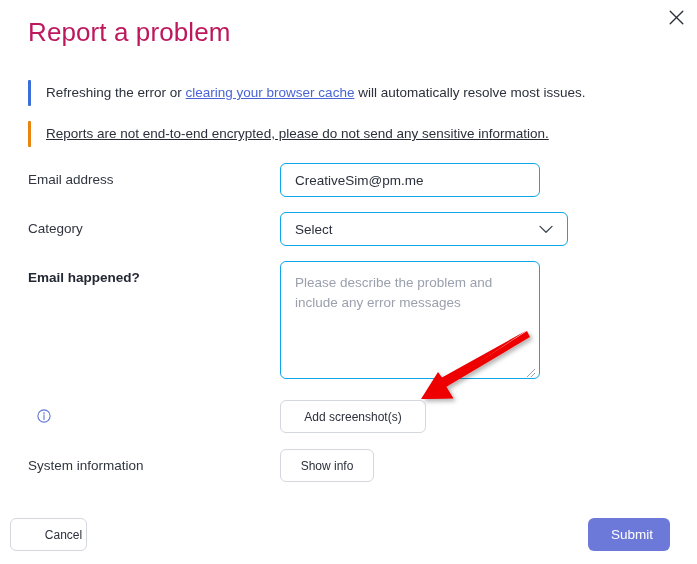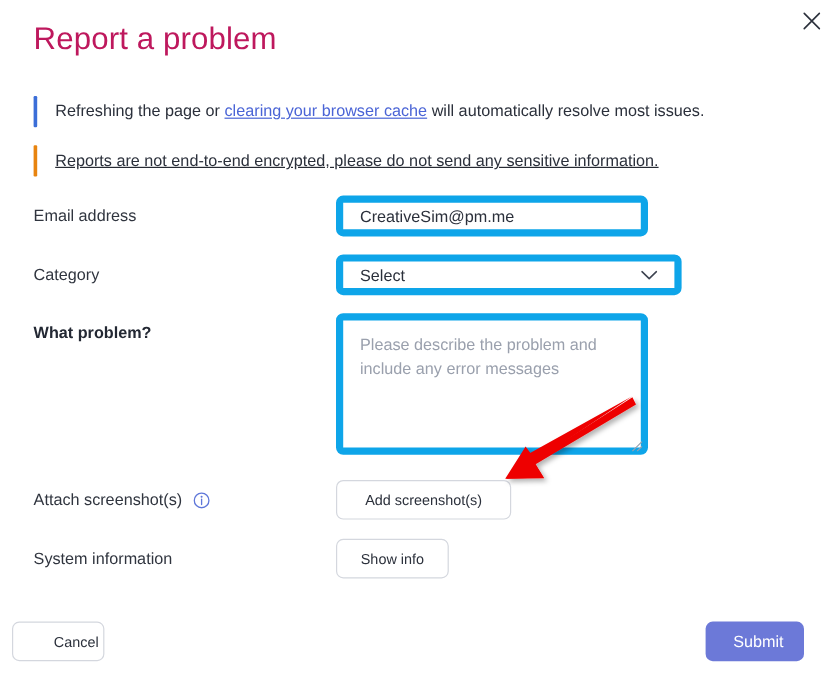--- a/index.html
+++ b/index.html
@@ -94,21 +94,21 @@
     cursor: pointer;
   }
   .info-icon svg { display: block; }
 
   
   .field {
     position: absolute;
     left: 280px;
     box-sizing: border-box;
     background: #ffffff;
-    border: 6px solid #0ea5e9;
+    border: 1px solid #0ea5e9;
     border-radius: 6px;
     font-family: "Liberation Sans", sans-serif;
     font-size: 13.5px;
     color: #2b303b;
   }
 
   #email-input {
     top: 163px;
     width: 260px;
     height: 34px;
@@ -208,51 +208,50 @@
     <svg width="15" height="15" viewBox="0 0 15 15">
       <path d="M1.2 1.2 L13.8 13.8 M13.8 1.2 L1.2 13.8" stroke="#2b303b" stroke-width="1.35" fill="none" stroke-linecap="round"></path>
     </svg>
   </span>
 </button>
 
 <div class="dialog-title">Report a problem</div>
 
 <div class="notice" id="notice-1">
   <div class="notice-bar blue"></div>
-  <div class="notice-text"><span>Refreshing the page or </span><a href="#">clearing your browser cache</a><span> will automatically resolve most issues.</span></div>
+  <div class="notice-text"><span>Refreshing the error or </span><a href="#">clearing your browser cache</a><span> will automatically resolve most issues.</span></div>
 </div>
 
 <div class="notice" id="notice-2">
   <div class="notice-bar orange"></div>
   <div class="notice-text">Reports are not end-to-end encrypted, please do not send any sensitive information.</div>
 </div>
 
 <div class="form-label" style="top:172px">Email address</div>
 <input class="field" id="email-input" type="text" value="CreativeSim@pm.me" style="">
 
 <div class="form-label" style="top:221px">Category</div>
 <div class="field" id="category-select">
   <span>Select</span>
   <span class="chev">
     <svg width="14" height="9" viewBox="0 0 14 9">
       <path d="M1 1.4 L7 7.2 L13 1.4" stroke="#3d4350" stroke-width="1.3" fill="none" stroke-linecap="round" stroke-linejoin="round"></path>
     </svg>
   </span>
 </div>
 
-<div class="form-label strong" style="top:270px">What problem?</div>
+<div class="form-label strong" style="top:270px">Email happened?</div>
 <textarea class="field" id="description-textarea" placeholder="Please describe the problem and include any error messages" style=""></textarea>
 <span class="resize-grip">
   <svg width="12" height="12" viewBox="0 0 12 12">
     <path d="M11 3 L3 11 M11 7 L7 11" stroke="#9aa0ad" stroke-width="1" fill="none"></path>
   </svg>
 </span>
 
 <div class="form-label" style="top:409px">
-  <span>Attach screenshot(s)</span>
   <span class="info-icon">
     <svg width="14" height="14" viewBox="0 0 14 14">
       <circle cx="7" cy="7" r="6.1" stroke="#5f77d9" stroke-width="1.1" fill="none"></circle>
       <circle cx="7" cy="4" r="0.85" fill="#5f77d9"></circle>
       <path d="M7 5.9 L7 10.4" stroke="#5f77d9" stroke-width="1.1" stroke-linecap="round"></path>
     </svg>
   </span>
 </div>
 <button class="btn-outline" id="add-screenshot-btn">Add screenshot(s)</button>
 

